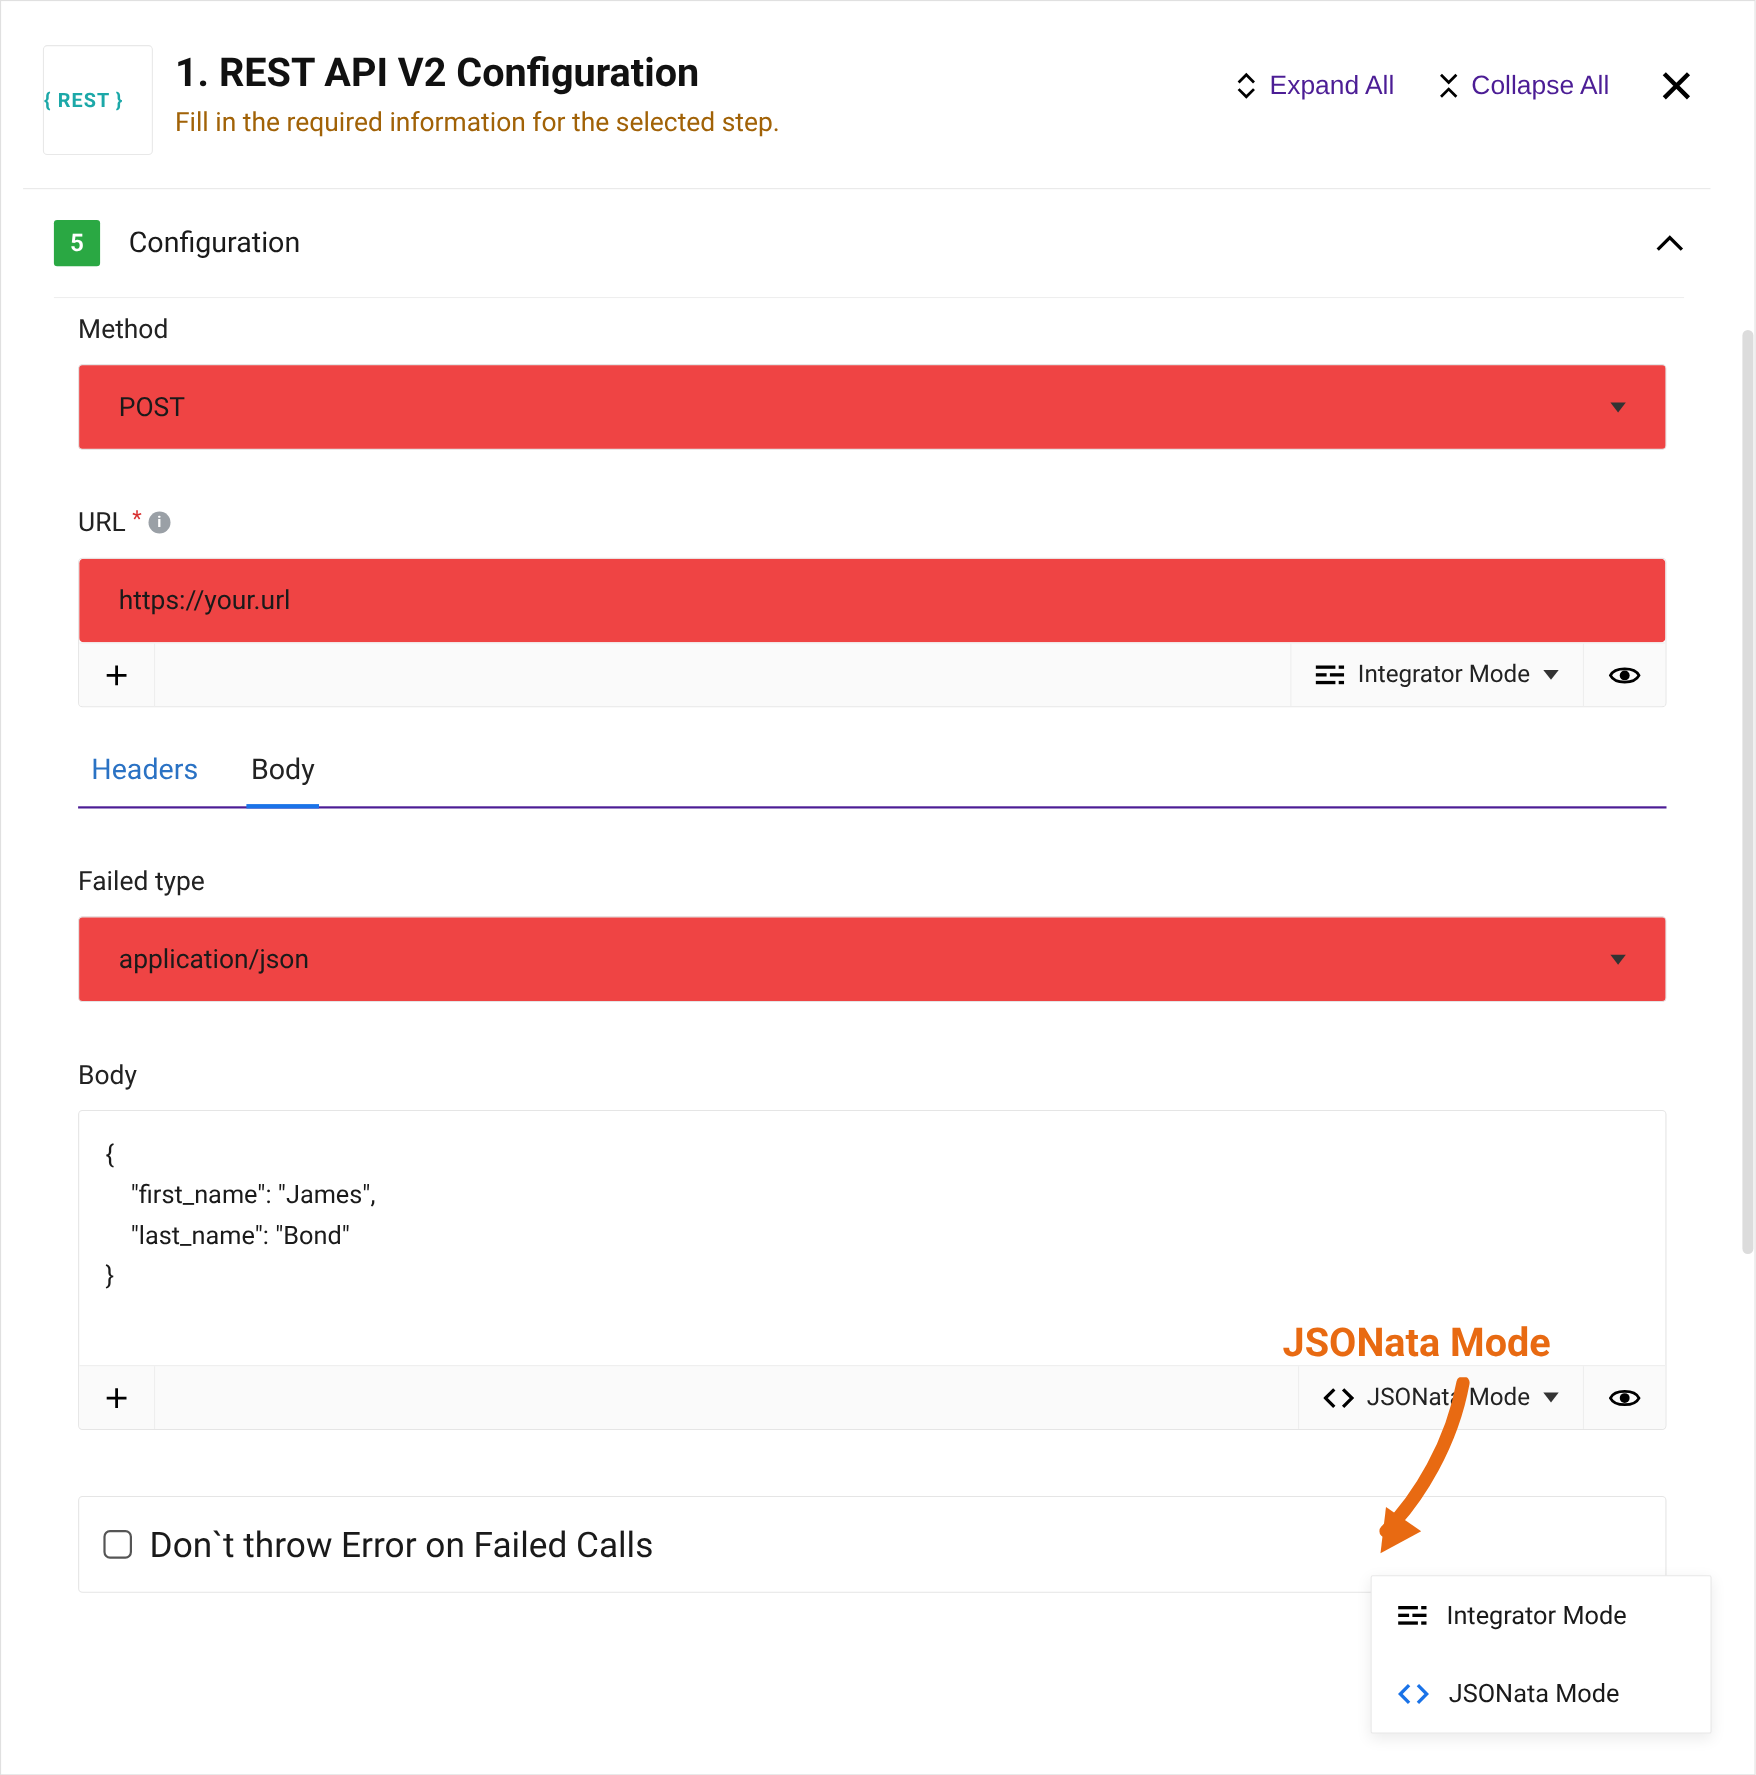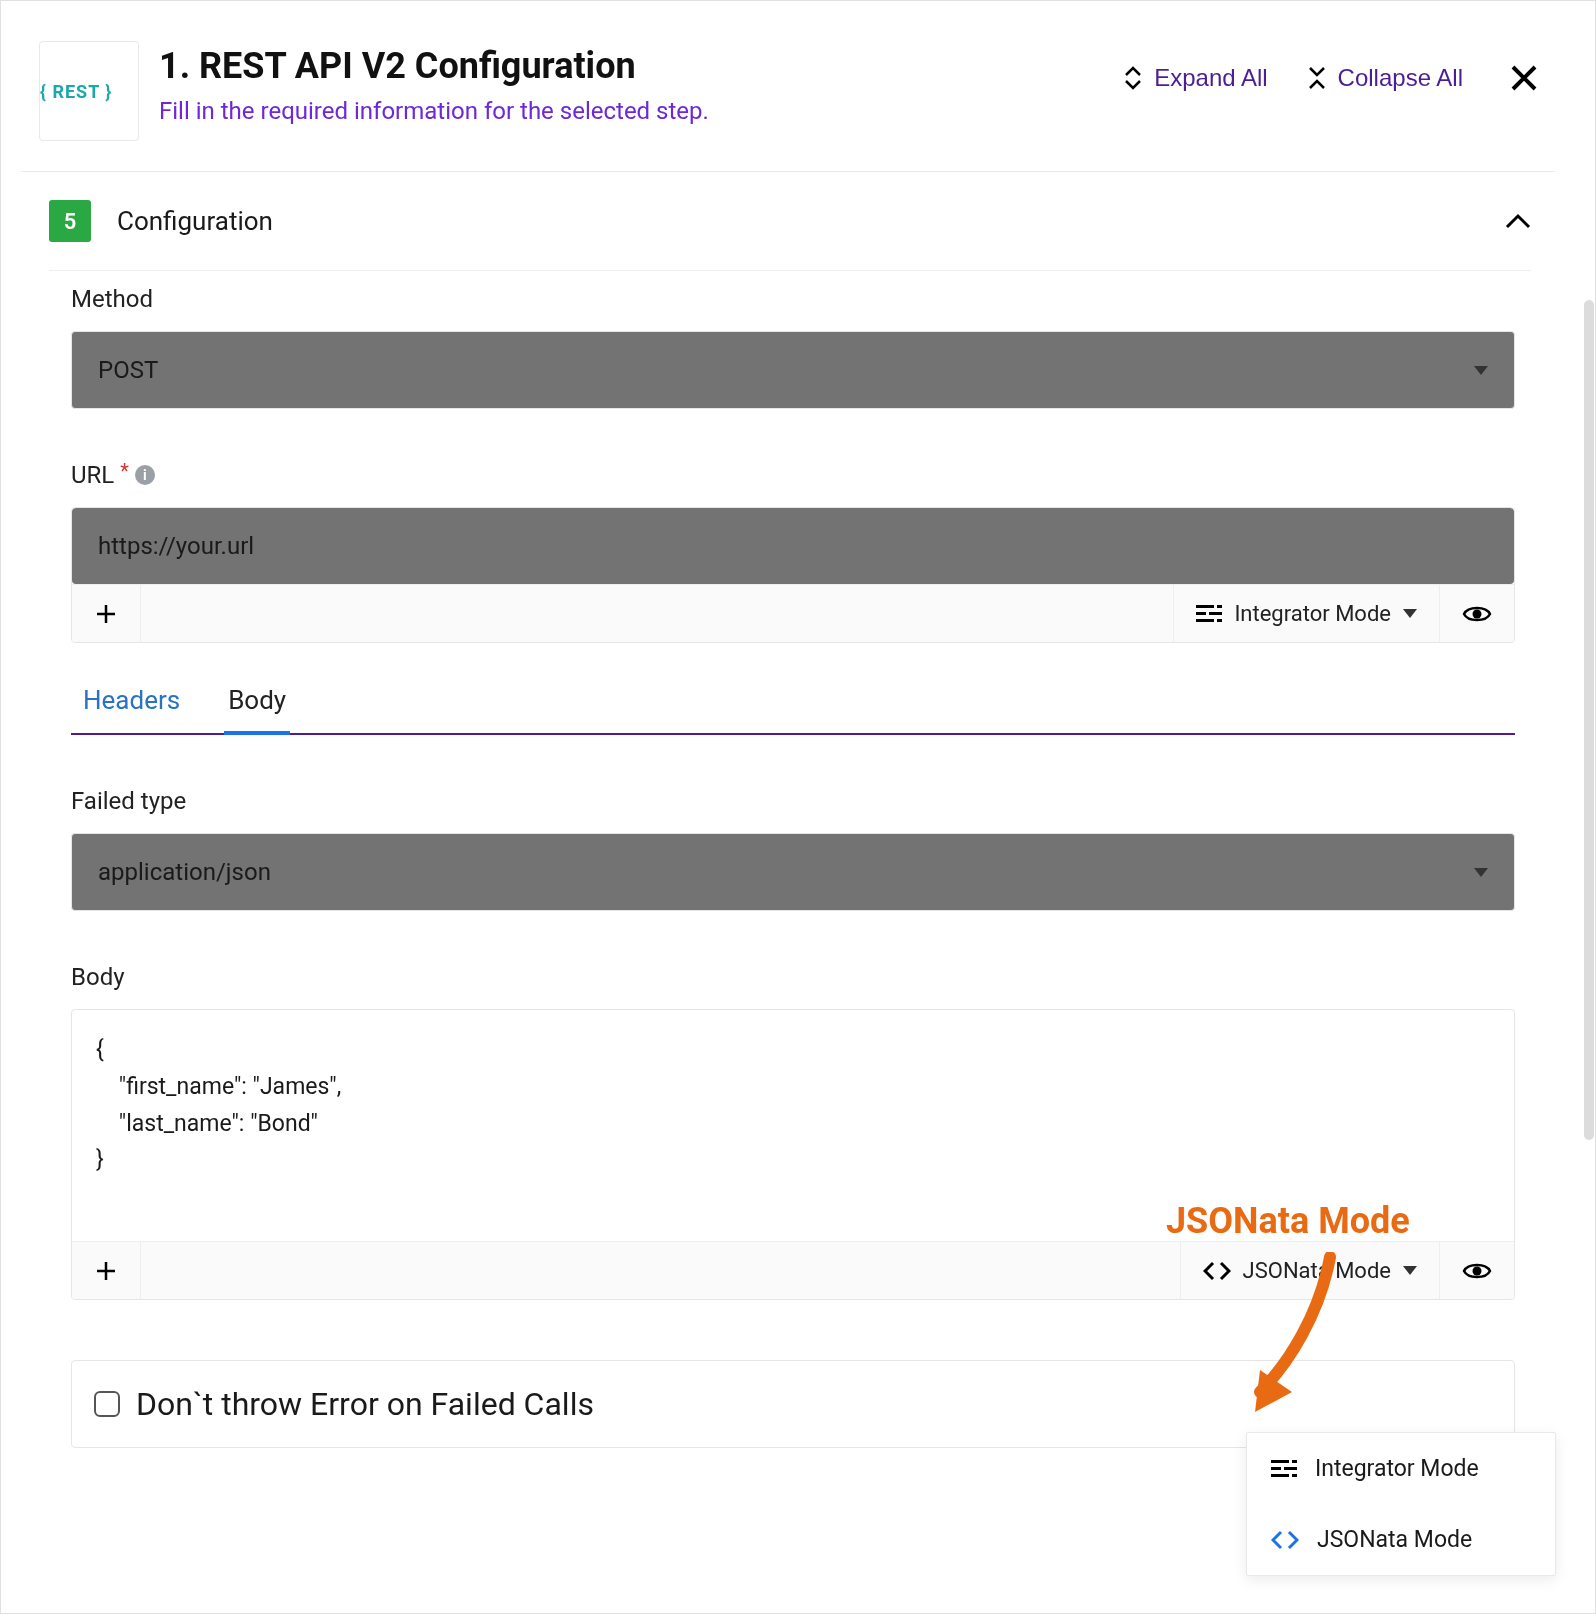--- a/index.html
+++ b/index.html
@@ -41,21 +41,21 @@
 }
 .header-text { flex:1; padding-top:4px; }
 .title {
   font-size:36px;
   font-weight:700;
   color:#111;
   margin-bottom:10px;
 }
 .subtitle {
   font-size:24px;
-  color:#6d28d9;
+  color:#a16207;
 }
 .header-actions {
   display:flex;
   gap:40px;
   align-items:center;
   padding-top:22px;
 }
 .action-btn {
   display:flex;
   gap:12px;
@@ -114,26 +114,26 @@
   width:20px; height:20px; border-radius:50%;
   background:#9aa0a6;
   color:#fff;
   font-size:14px; font-weight:700;
   display:inline-flex; align-items:center; justify-content:center;
 }
 .select-box, .input-box {
   width:100%;
   border:1px solid #e5e5e5;
   border-radius:4px;
-  padding:24px 26px;
+  padding:24px 36px;
   font-size:24px;
   display:flex;
   align-items:center;
   justify-content:space-between;
-  background:#737373;
+  background:#ef4444;
 }
 .compound {
   border:1px solid #e5e5e5;
   border-radius:4px;
   overflow:hidden;
 }
 .compound .input-box { border:none; }
 .toolbar-row {
   display:flex;
   align-items:stretch;

